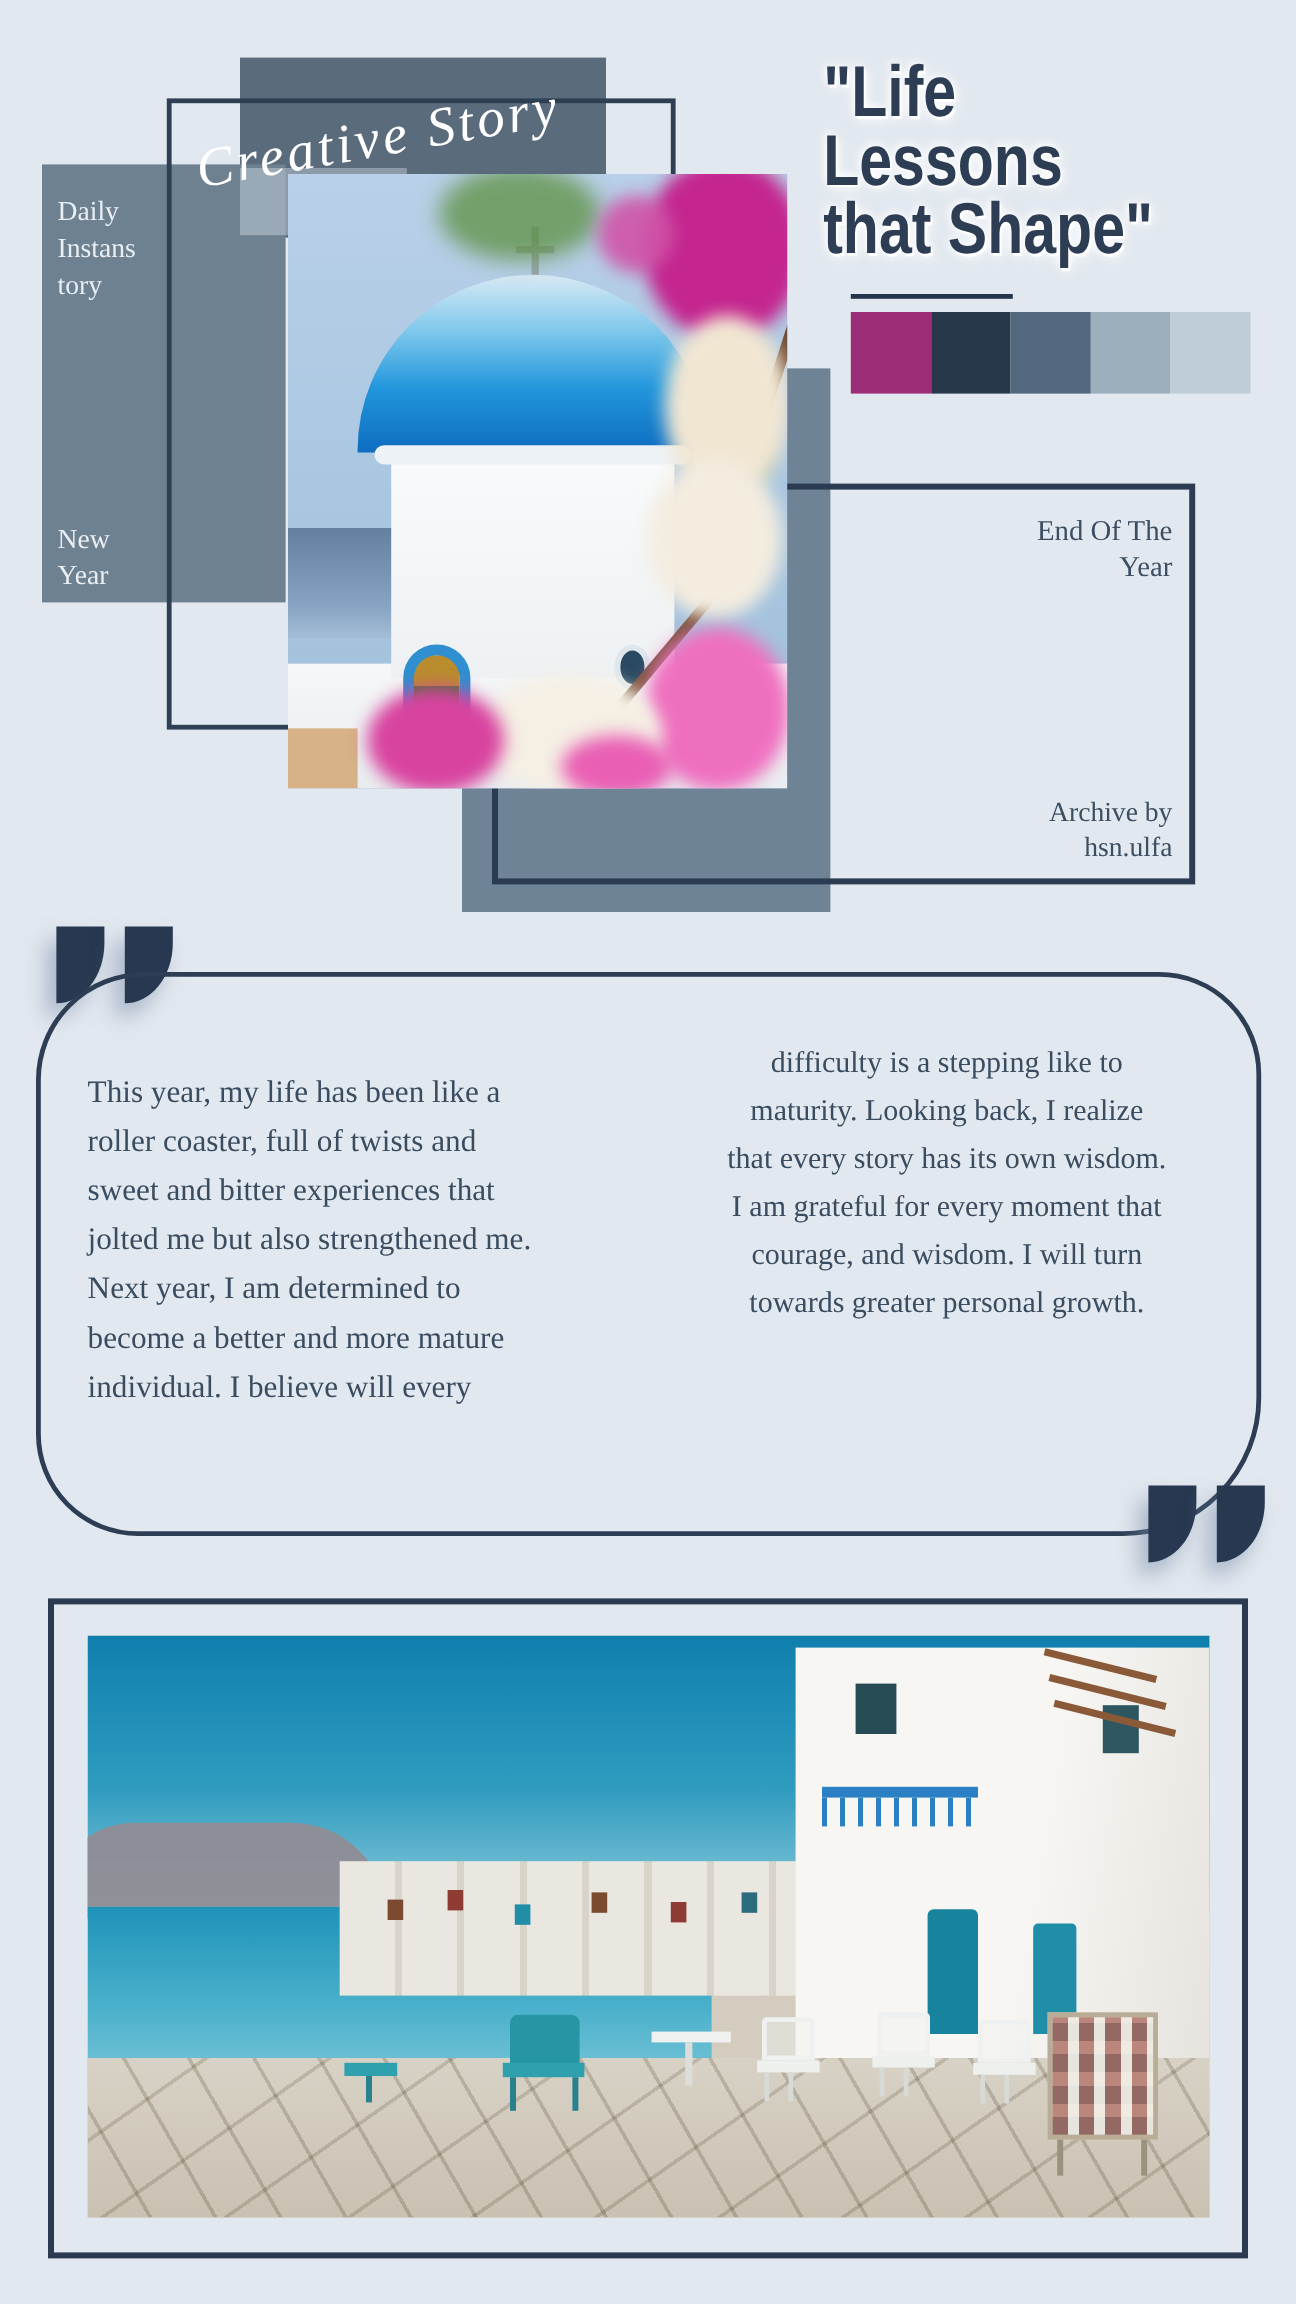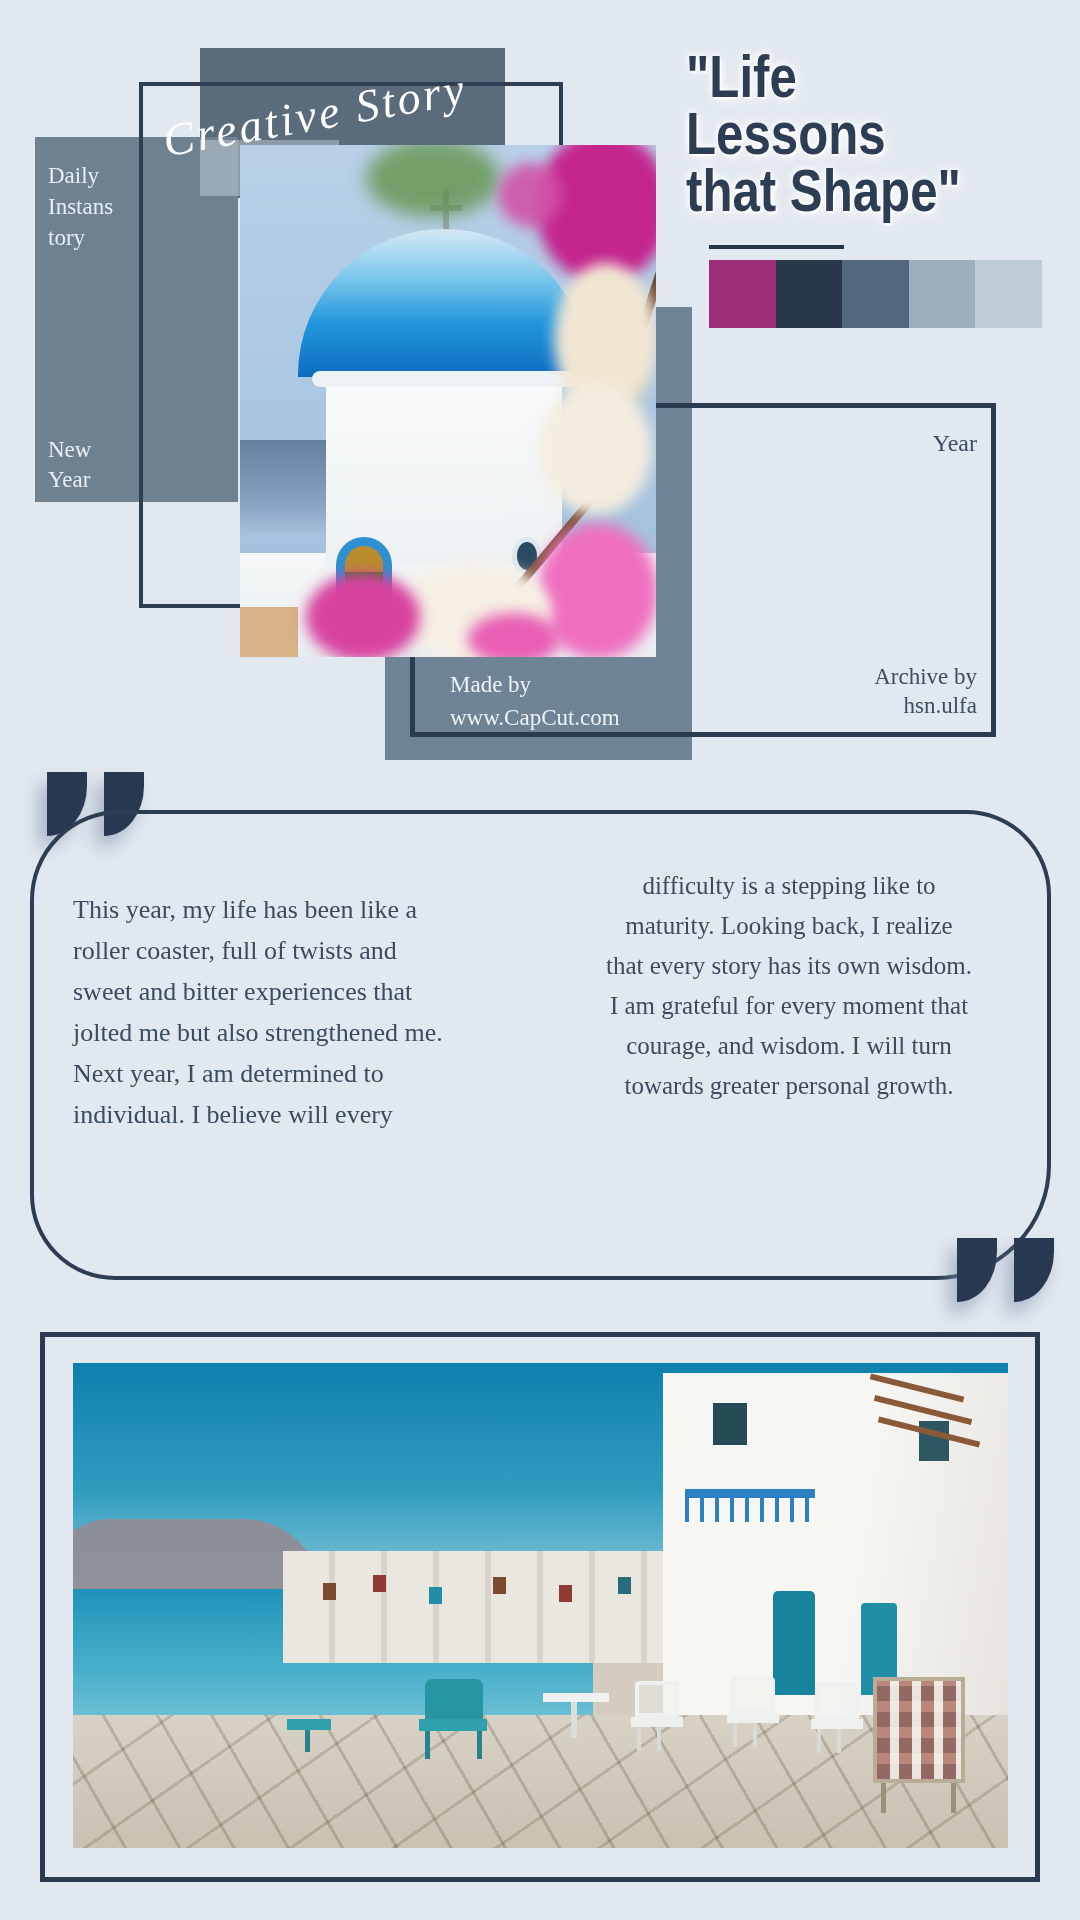--- a/index.html
+++ b/index.html
@@ -181,43 +181,41 @@
   <div class="abs title-divider"></div>
   <div class="abs palette">
     <div class="swatch" style="background: rgb(156, 45, 119);"></div>
     <div class="swatch" style="background: rgb(40, 55, 73);"></div>
     <div class="swatch" style="background: rgb(82, 104, 126);"></div>
     <div class="swatch" style="background: rgb(156, 175, 189);"></div>
     <div class="swatch" style="background: rgb(191, 205, 217);"></div>
   </div>
 
   <div class="abs endyear-text">
+    <div>End Of The</div>
     <div>Year</div>
   </div>
 
-  <div class="abs madeby-text">
-    <div>Made by</div>
-    <div>www.CapCut.com</div>
-  </div>
 
   <div class="abs archive-text">
     <div>Archive by</div>
     <div>hsn.ulfa</div>
   </div>
 
   <div class="qmark qm1"></div>
   <div class="qmark qm2"></div>
   <div class="abs quote-box"></div>
 
   <div class="abs quote-col1">
     <div>This year, my life has been like a</div>
     <div>roller coaster, full of twists and</div>
     <div>sweet and bitter experiences that</div>
     <div>jolted me but also strengthened me.</div>
     <div>Next year, I am determined to</div>
+    <div>become a better and more mature</div>
     <div>individual. I believe will every</div>
   </div>
 
   <div class="abs quote-col2">
     <div>difficulty is a stepping like to</div>
     <div>maturity. Looking back, I realize</div>
     <div>that every story has its own wisdom.</div>
     <div>I am grateful for every moment that</div>
     <div>courage, and wisdom. I will turn</div>
     <div>towards greater personal growth.</div>

